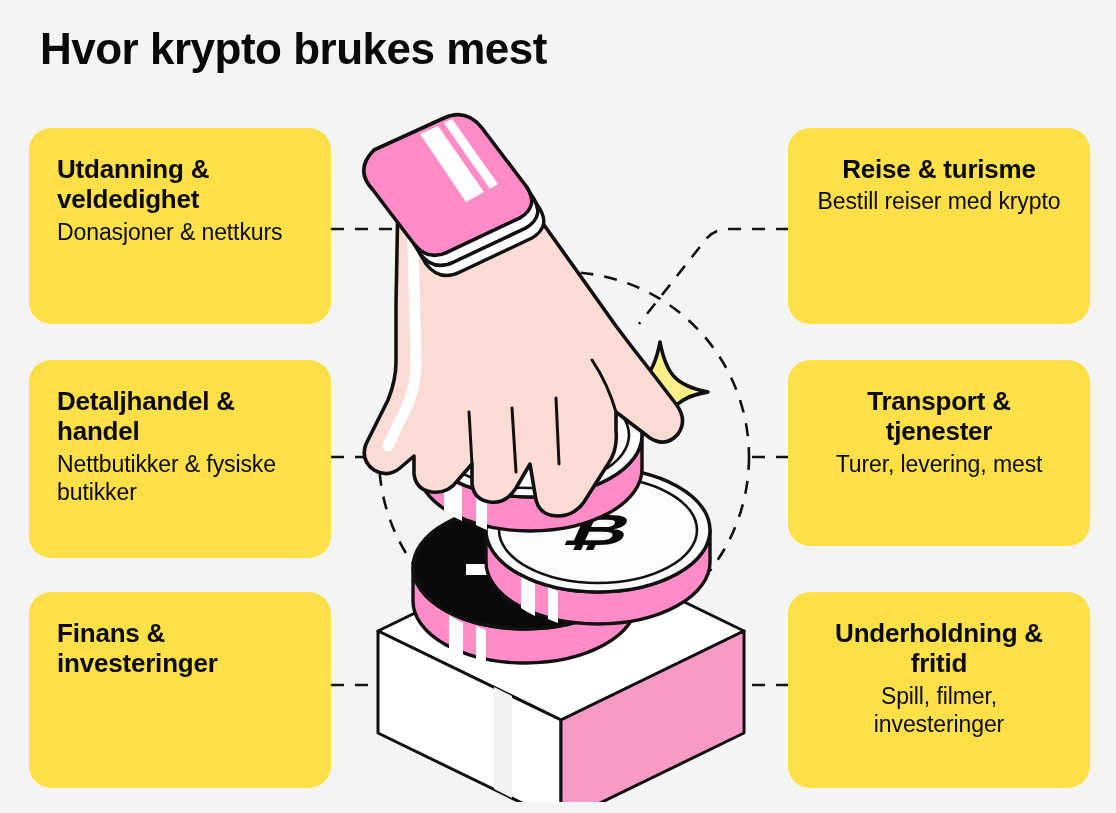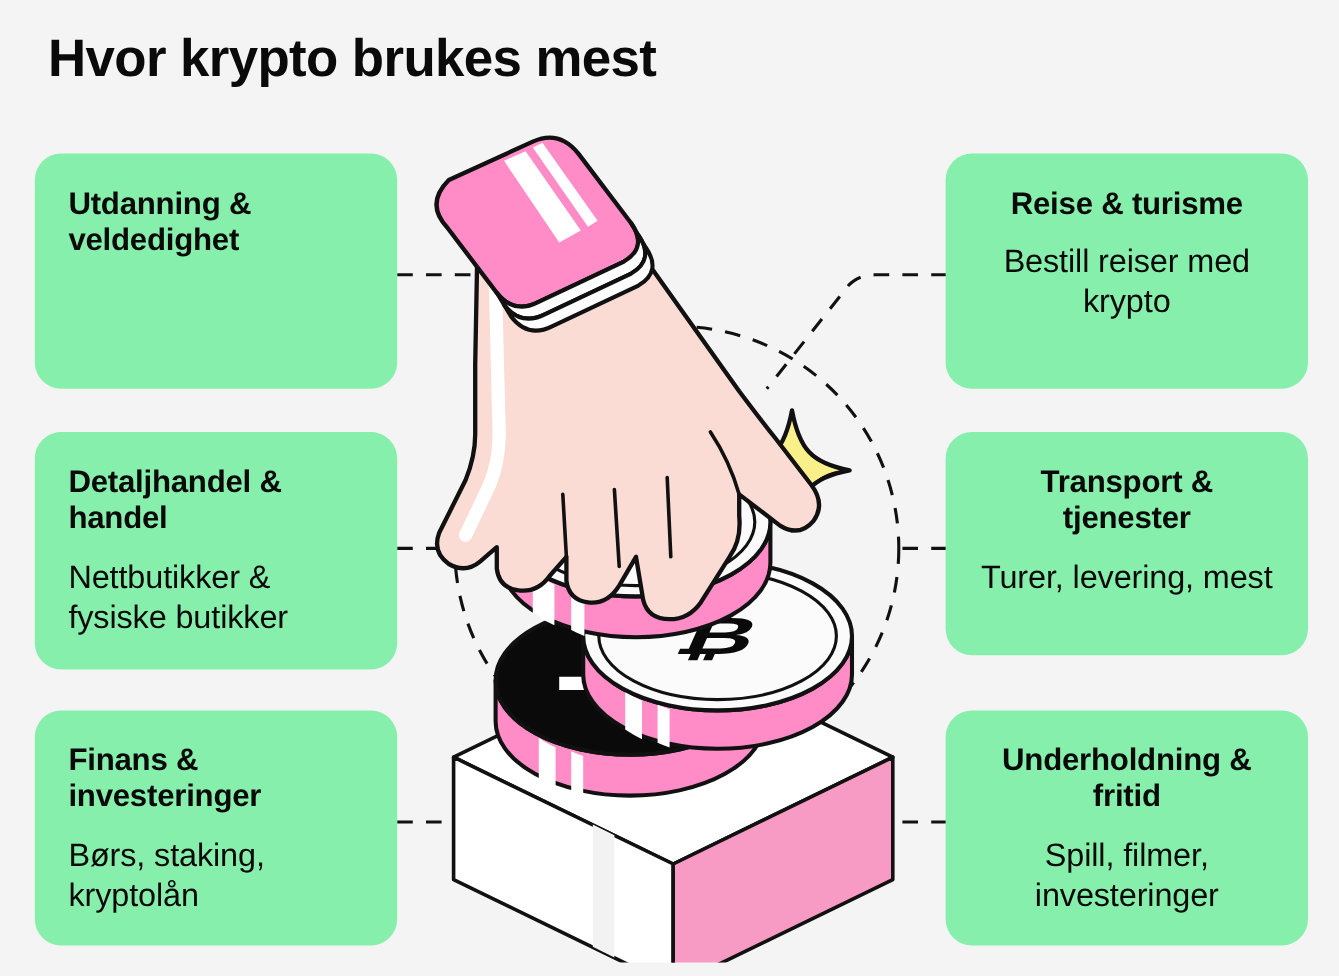--- a/index.html
+++ b/index.html
@@ -34,39 +34,39 @@
     left: 316px;
     top: 112px;
     width: 488px;
     height: 690px;
   }
   #illustration svg { display: block; width: 100%; height: 100%; }
 
   
   .card {
     position: absolute;
-    background: #86efac;
+    background: #fde047;
     border-radius: 22px;
     padding: 26px 28px 24px 28px;
   }
 
   .card-title {
     font-size: 26px;
     font-weight: bold;
     line-height: 1.17;
     color: #0a0a0a;
     letter-spacing: -0.2px;
   }
 
   .card-desc {
-    font-size: 27px;
+    font-size: 23px;
     font-weight: normal;
     line-height: 1.22;
     color: #0a0a0a;
-    margin-top: 18px;
+    margin-top: 3px;
     letter-spacing: -0.1px;
   }
 
   .col-left  { left: 29px;  width: 302px; }
   .col-right { left: 788px; width: 302px; text-align: center; }
 
   .row-1 { top: 128px; height: 196px; }
   .row-2 { top: 360px; height: 198px; }
   .row-3 { top: 592px; height: 196px; }
 
@@ -220,30 +220,30 @@
                  L 216 84 Q 230 104 210 116 L 138 150 Q 118 160 104 142 Z" fill="#ffffff" stroke="#111111" stroke-width="3.4" stroke-linejoin="round"></path>
         <path d="M 104 142 Q 118 160 138 150 L 210 116 Q 230 104 216 84
                  L 222 94 Q 236 114 216 126 L 144 160 Q 124 170 110 152 Z" fill="#ffffff" stroke="#111111" stroke-width="3.4" stroke-linejoin="round"></path>
       </g>
     </g>
   </svg>
 </div>
 
 <div class="card col-left row-1">
   <div class="card-title">Utdanning &amp; veldedighet</div>
+  <div class="card-desc">Donasjoner &amp; nettkurs</div>
 </div>
 
 <div class="card col-left row-2">
   <div class="card-title">Detaljhandel &amp; handel</div>
   <div class="card-desc">Nettbutikker &amp; fysiske butikker</div>
 </div>
 
 <div class="card col-left row-3">
   <div class="card-title">Finans &amp; investeringer</div>
-  <div class="card-desc">Børs, staking, kryptolån</div>
 </div>
 
 <div class="card col-right row-1">
   <div class="card-title">Reise &amp; turisme</div>
   <div class="card-desc">Bestill reiser med krypto</div>
 </div>
 
 <div class="card col-right row-2">
   <div class="card-title">Transport &amp; tjenester</div>
   <div class="card-desc">Turer, levering, mest</div>

